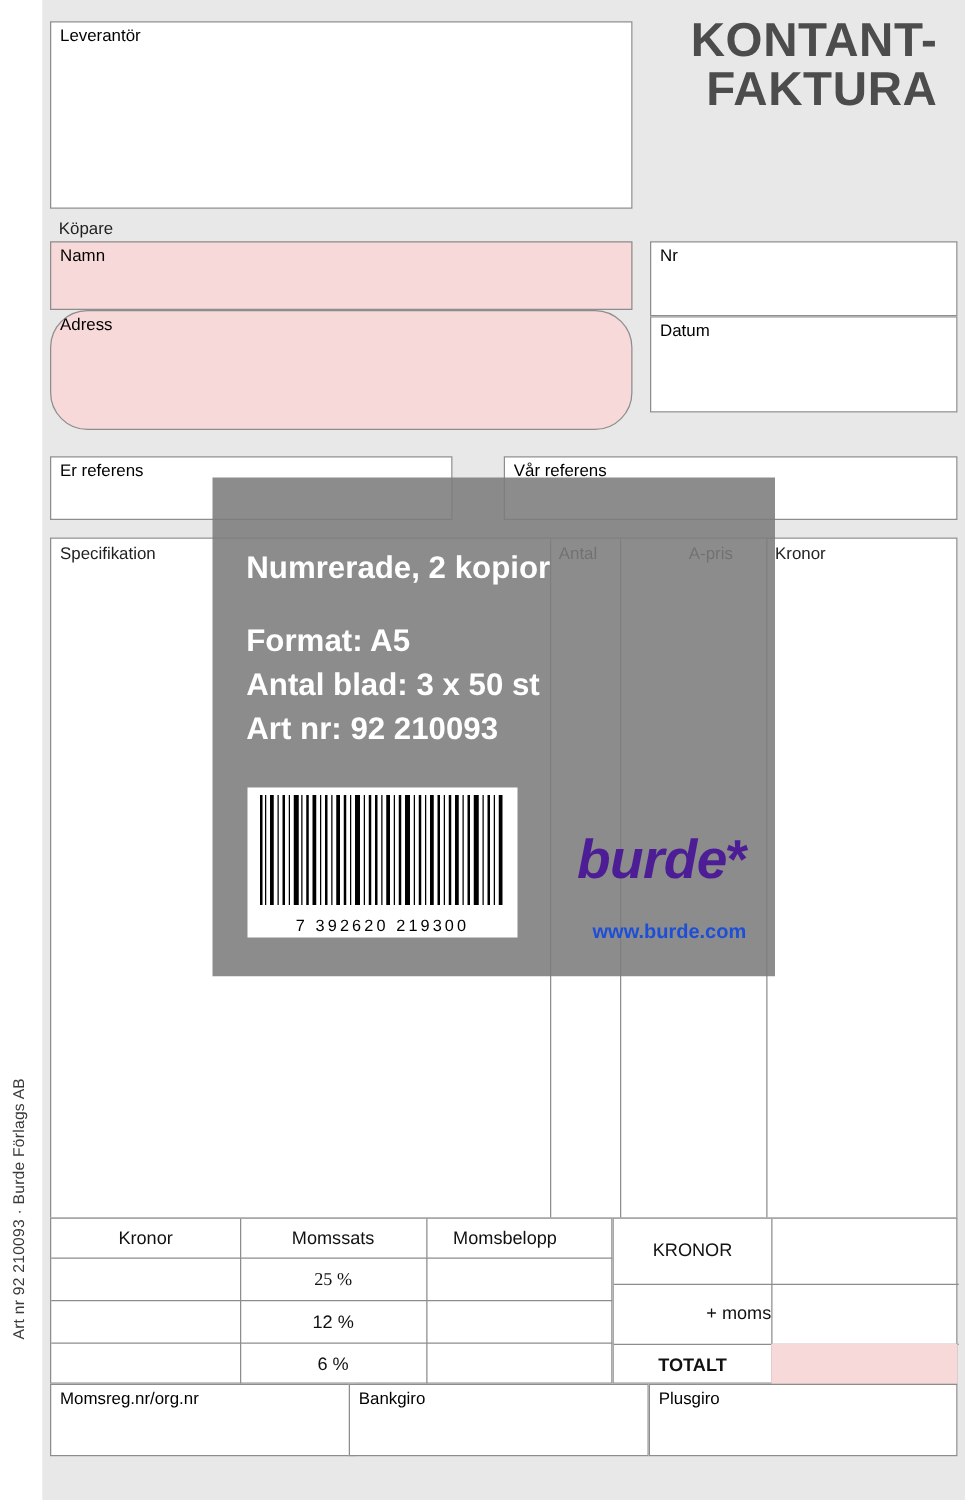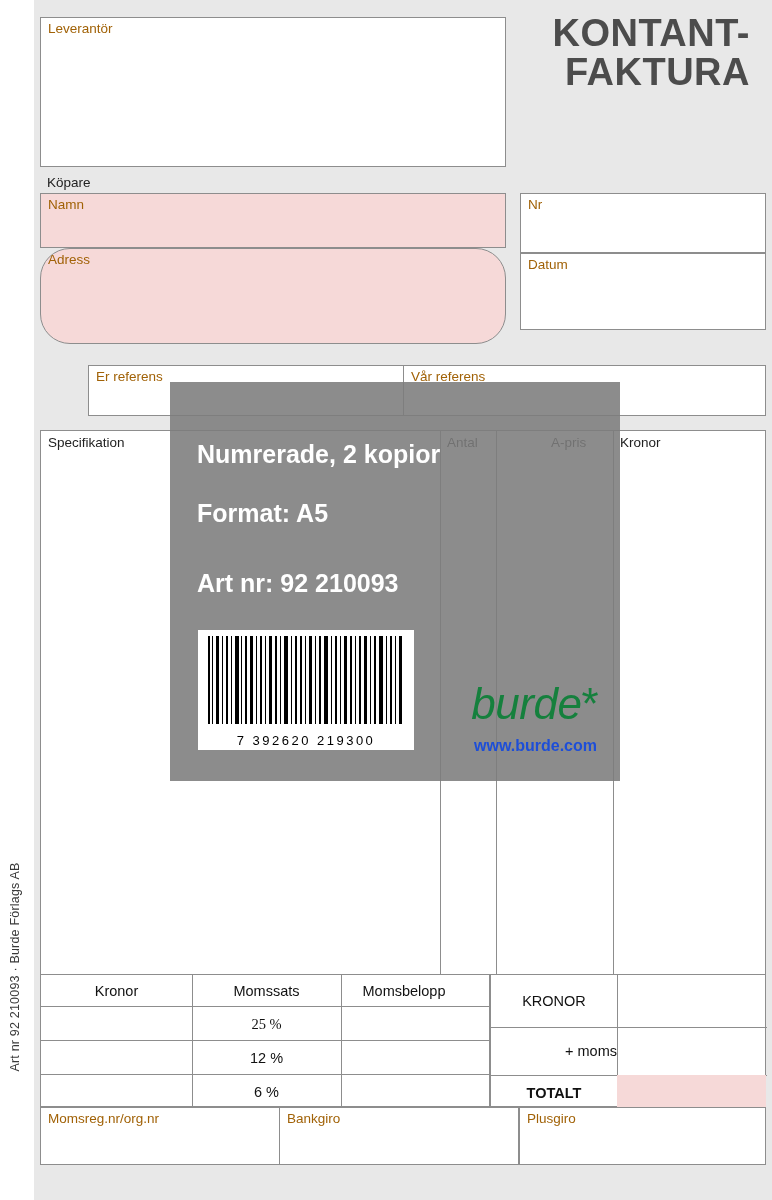--- a/index.html
+++ b/index.html
@@ -55,21 +55,21 @@
     position: absolute;
     background: #ffffff;
     border: 1px solid #8d8d8d;
     box-sizing: border-box;
   }
   .box-label {
     position: absolute;
     left: 7px;
     top: 4px;
     font-size: 13.5px;
-    color: #a16207;
+    color: #000000;
     line-height: 1.1;
   }
   .pink {
     background: #f6d9d8;
   }
 
   
   .title {
     position: absolute;
     right: 22px;
@@ -174,25 +174,25 @@
     font-family: "Liberation Sans", sans-serif;
     font-size: 13px;
     letter-spacing: 2.5px;
     color: #000;
     text-align: center;
   }
 
   .burde {
     position: absolute;
     right: 22px;
-    bottom: 52px;
+    bottom: 68px;
     font-size: 44px;
-    font-weight: normal;
+    font-weight: bold;
     font-style: italic;
-    color: #15803d;
+    color: #4c1d95;
     letter-spacing: -.5px;
   }
   .burde .star { font-style: normal; }
   .burde-url {
     position: absolute;
     right: 23px;
     bottom: 26px;
     font-size: 16px;
     font-weight: bold;
     color: #1d4ed8;
@@ -229,21 +229,21 @@
     </div>
 
     <div class="box" style="left:486px; top:253px; width:246px; height:77px;">
       <span class="box-label">Datum</span>
     </div>
 
     <div class="box" style="left:486px; top:193px; width:246px; height:60px;">
       <span class="box-label">Nr</span>
     </div>
 
-    <div class="box" style="left:6px; top:365px; width:322px; height:51px;margin-left:48px;">
+    <div class="box" style="left:6px; top:365px; width:322px; height:51px;">
       <span class="box-label">Er referens</span>
     </div>
     <div class="box" style="left:369px; top:365px; width:363px; height:51px;">
       <span class="box-label">Vår referens</span>
     </div>
 
     <div class="box" style="left:6px; top:430px; width:726px; height:545px;">
 
       <div class="vline" style="left:399px; top:0; height:545px;"></div>
       <div class="vline" style="left:455px; top:0; height:545px;"></div>
@@ -290,20 +290,21 @@
     </div>
     <div class="box" style="left:485px; top:1107px; width:247px; height:58px;">
       <span class="box-label">Plusgiro</span>
     </div>
 
   </div>
 
   <div class="overlay">
     <div class="ov-sub">Numrerade, 2 kopior</div>
     <div class="ov-line ov-l1">Format: A5</div>
+    <div class="ov-line ov-l2">Antal blad: 3 x 50 st</div>
     <div class="ov-line ov-l3">Art nr: 92 210093</div>
 
     <div class="barcode-box">
       <div class="bars">
         <i style="left:2px;width:2px"></i>
           <i style="left:6px;width:1px"></i>
         <i style="left:10px;width:3px"></i>
           <i style="left:16px;width:1px"></i>
         <i style="left:20px;width:2px"></i>
           <i style="left:25px;width:1px"></i>

